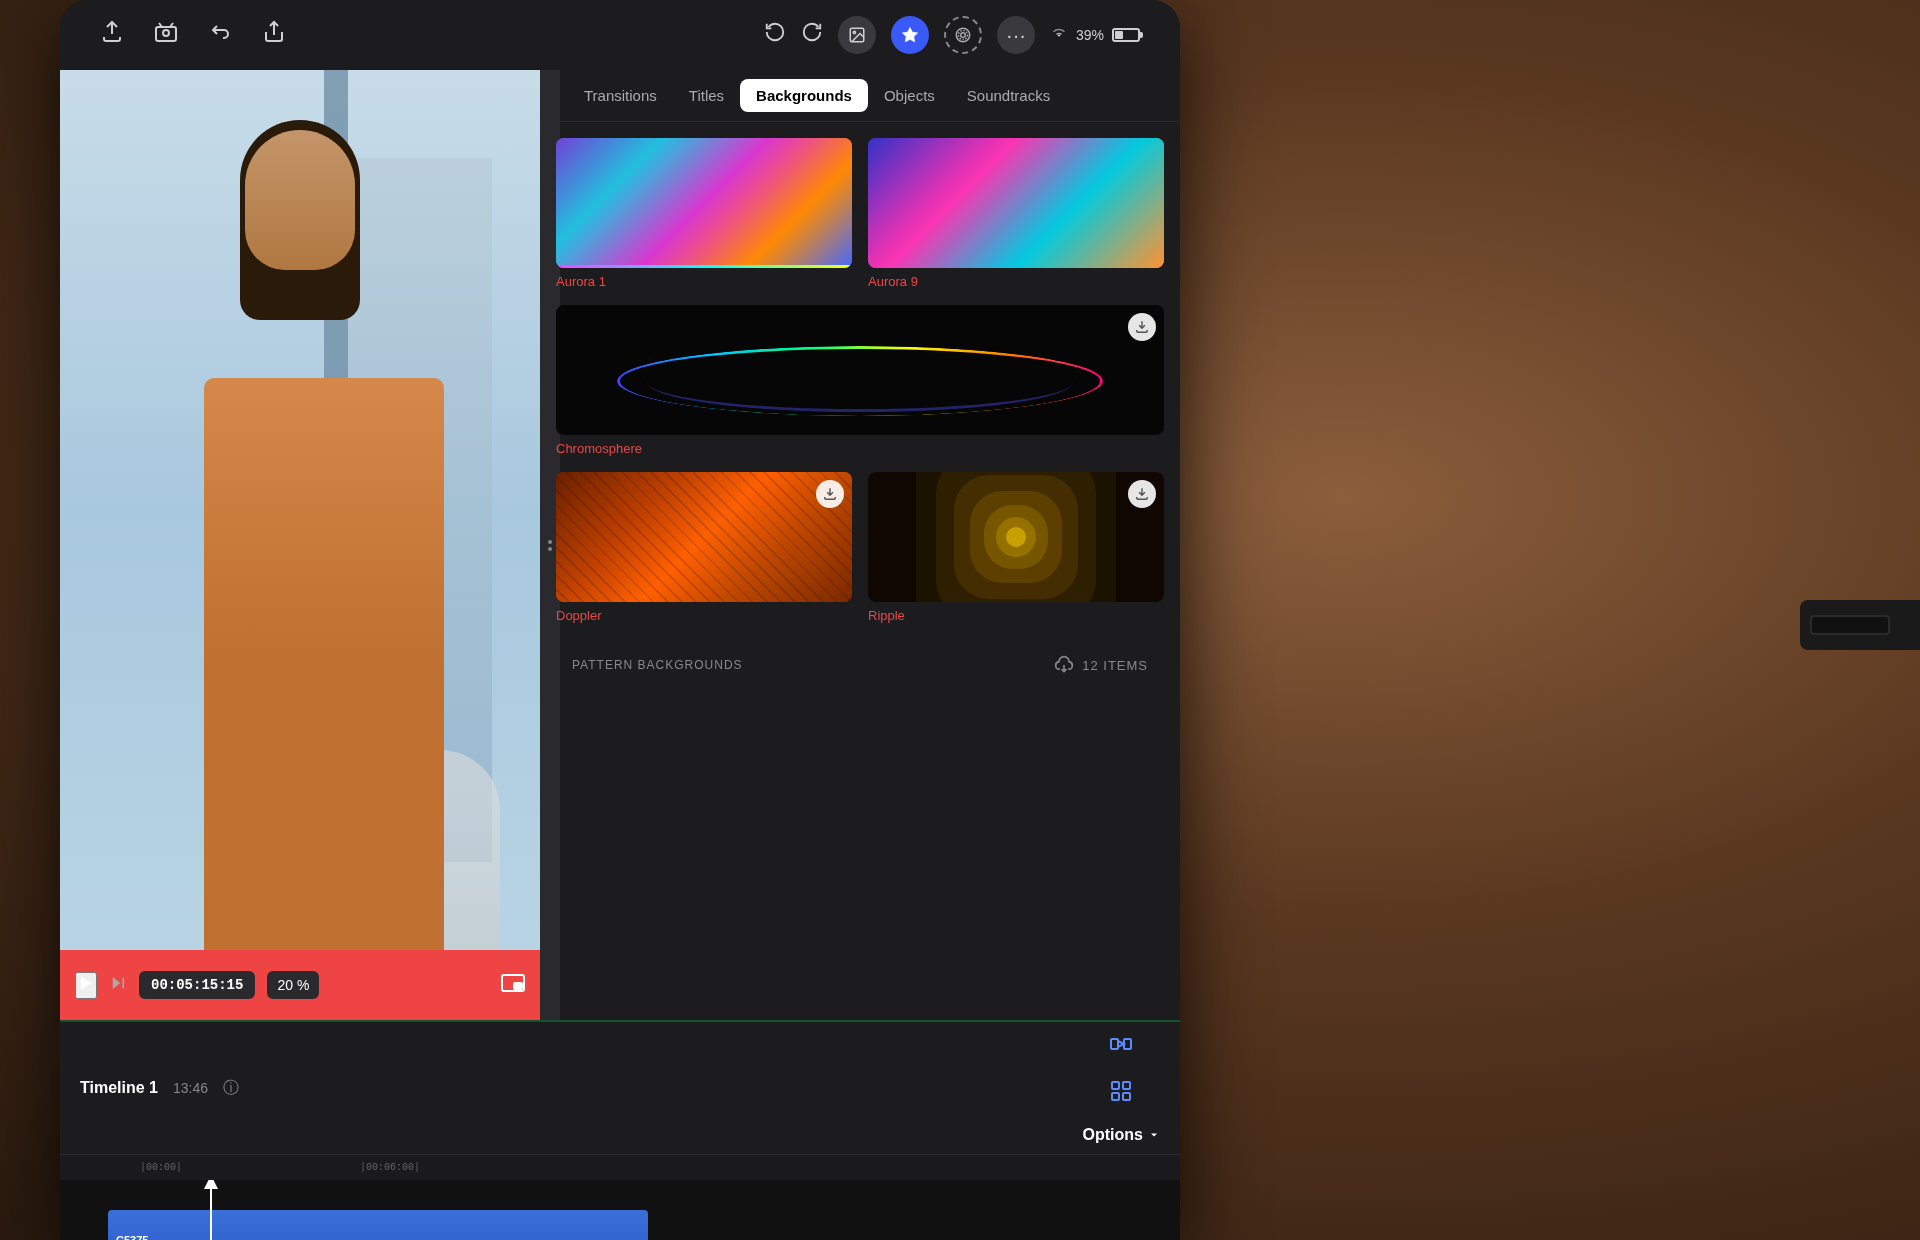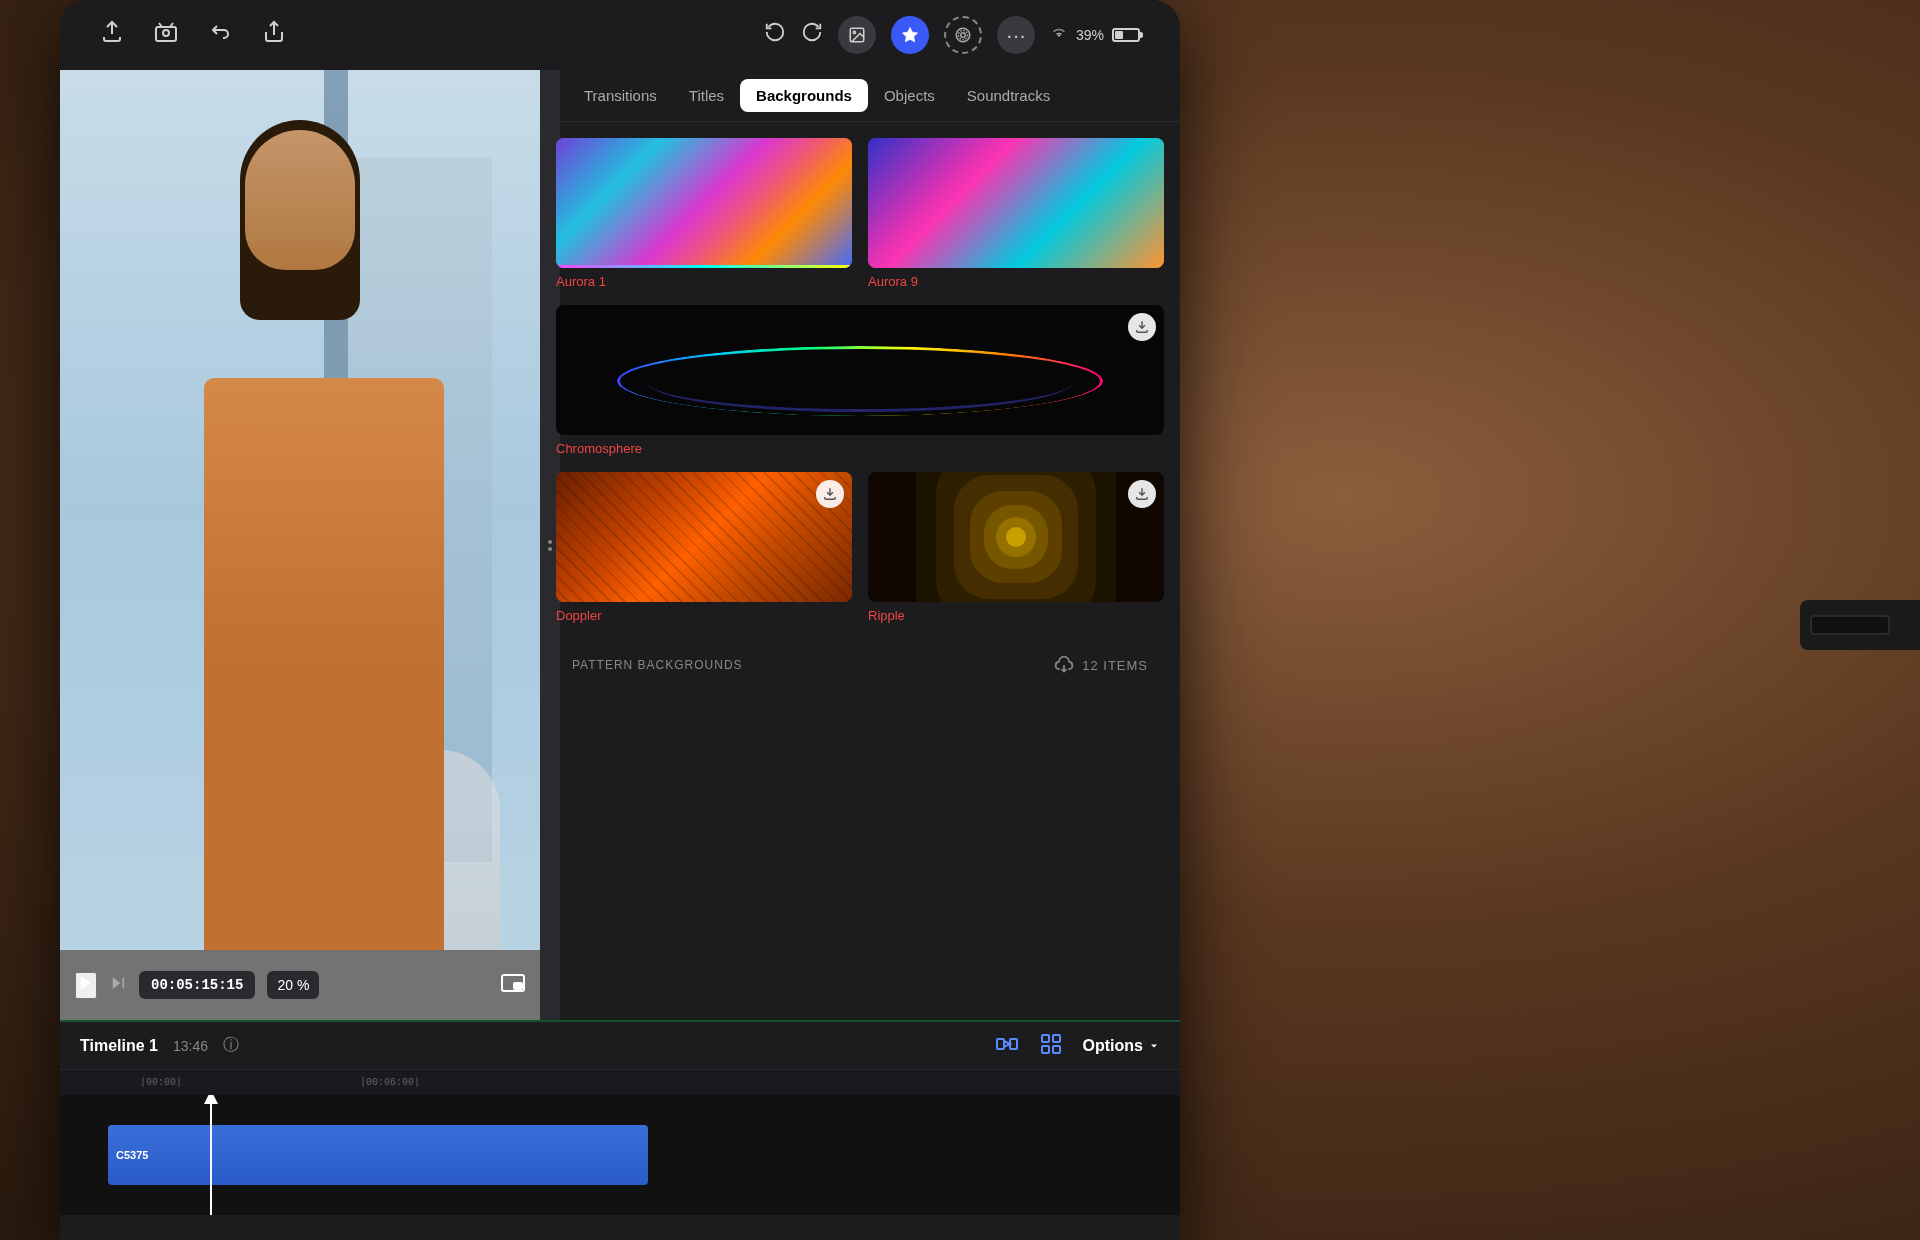--- a/index.html
+++ b/index.html
@@ -150,21 +150,21 @@
       border-radius: 60px 60px 0 0;
       opacity: 0.6;
     }
 
     
     .transport-bar {
       position: absolute;
       left: 0;
       width: 480px;
       height: 70px;
-      background: #737373;
+      background: #ef4444;
       display: flex;
       align-items: center;
       padding: 0 15px;
       gap: 12px;
       bottom: 220px;
     }
 
     .transport-play {
       color: #fff;
       font-size: 18px;
@@ -226,20 +226,21 @@
     .timeline-duration {
       color: #888;
       font-size: 14px;
     }
 
     .timeline-bottom-icons {
       margin-left: auto;
       display: flex;
       align-items: center;
       gap: 20px;
+      flex-direction: column;
     }
 
     .options-btn {
       background: none;
       border: none;
       color: #fff;
       font-size: 16px;
       font-weight: 600;
       display: flex;
       align-items: center;

